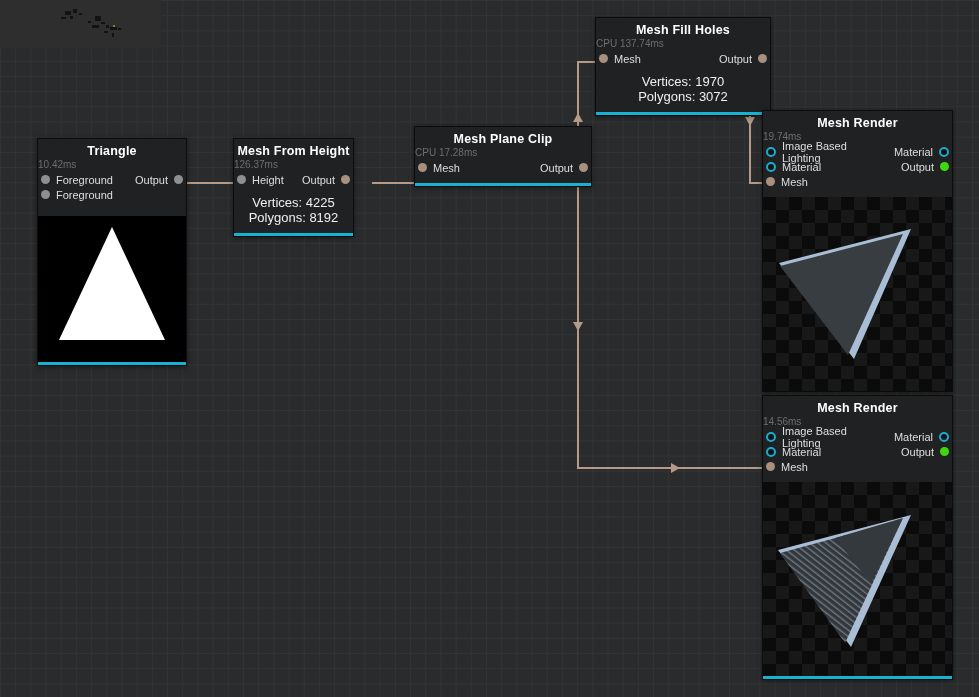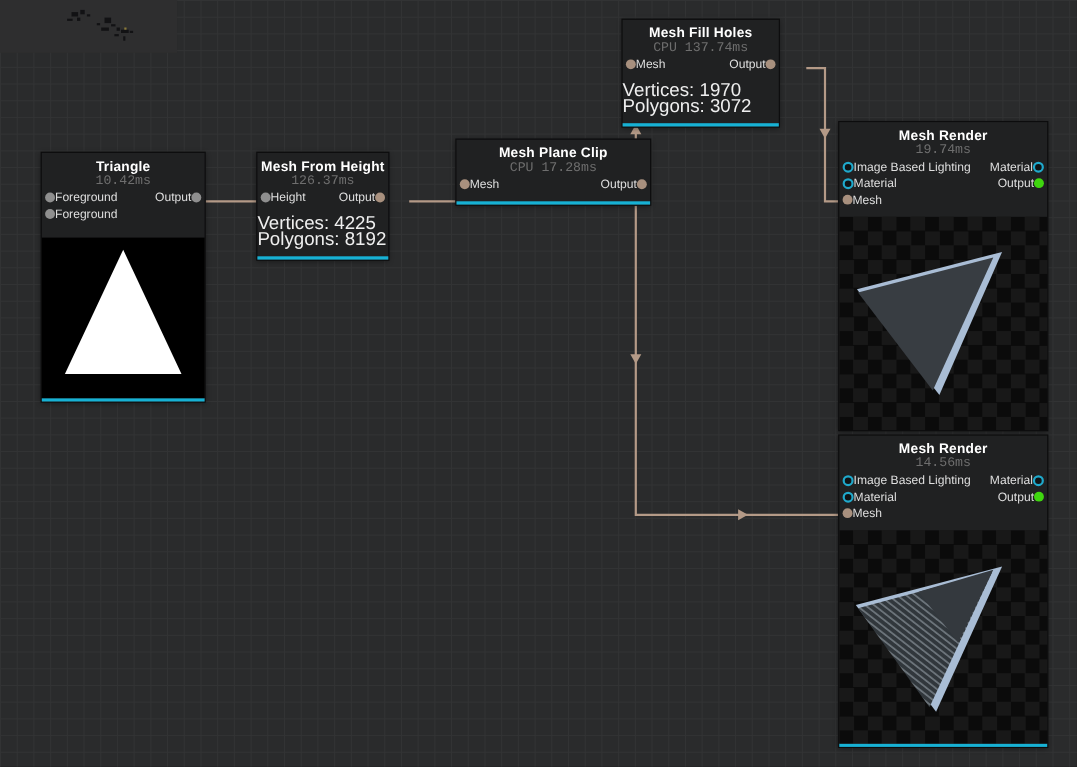--- a/index.html
+++ b/index.html
@@ -21,34 +21,34 @@
   .node{
     position:absolute; z-index:2; background:#202122;
     border:1px solid #0c0c0d; box-shadow:0 1px 5px rgba(0,0,0,.45);
     box-sizing:border-box;
   }
   .node-title{
     padding-top:5px; height:15px; line-height:15px; text-align:center;
     color:#ffffff; font-size:12.5px; font-weight:bold; letter-spacing:.2px;
   }
   .node-time{
-    height:13px; line-height:11px; text-align:center;
-    color:#6e6e6e; font-size:12px;font-family:Liberation Mono, monospace;
+    height:13px; line-height:11px; text-align:left;
+    color:#6e6e6e; font-size:10px;
   }
   .prow{
     display:flex; align-items:center; height:15px; padding:0 3px;
-    font-size:11px; color:#dfdfdf; 
+    font-size:11px; color:#dfdfdf; gap:6px;
   }
   .grow{flex:1;}
   .port{width:9px;height:9px;border-radius:50%;flex:0 0 auto;}
   .port.generic{background:#8f8f8f;}
   .port.mesh{background:#a8907e;}
   .port.ring{box-sizing:border-box;width:10px;height:10px;border:2.5px solid #1fa9cc;background:#101416;}
   .port.green{background:#3fd60f;}
-  .stats{margin-top:8px; color:#efefef; font-size:17px; line-height:15px;}
+  .stats{margin-top:8px; text-align:center; color:#efefef; font-size:13px; line-height:15px;}
   .statgap{height:8px;}
   .pregap{height:14px;}
   .mrgap{height:8px;}
   .sel-bar{height:3px;background:#17b1d4;}
   .preview{position:relative;overflow:hidden;}
   .preview.tri{height:146px;background:#000;}
   .preview.checker{
     height:194px;
     background:repeating-conic-gradient(#181818 0% 25%, #0b0b0b 0% 50%);
     background-size:26px 26px;
@@ -144,21 +144,21 @@
       <span class="port mesh"></span>
       <span>Mesh</span>
       <span class="grow"></span>
       <span>Output</span>
       <span class="port mesh"></span>
     </div>
     <div class="statgap"></div>
     <div class="sel-bar"></div>
   </div>
 
-  <div class="node" style="left:565px;top:17px;width:144px">
+  <div class="node" style="left:595px;top:17px;width:176px">
     <div class="node-title">Mesh Fill Holes</div>
     <div class="node-time">CPU 137.74ms</div>
     <div class="prow">
       <span class="port mesh"></span>
       <span>Mesh</span>
       <span class="grow"></span>
       <span>Output</span>
       <span class="port mesh"></span>
     </div>
     <div class="stats">

